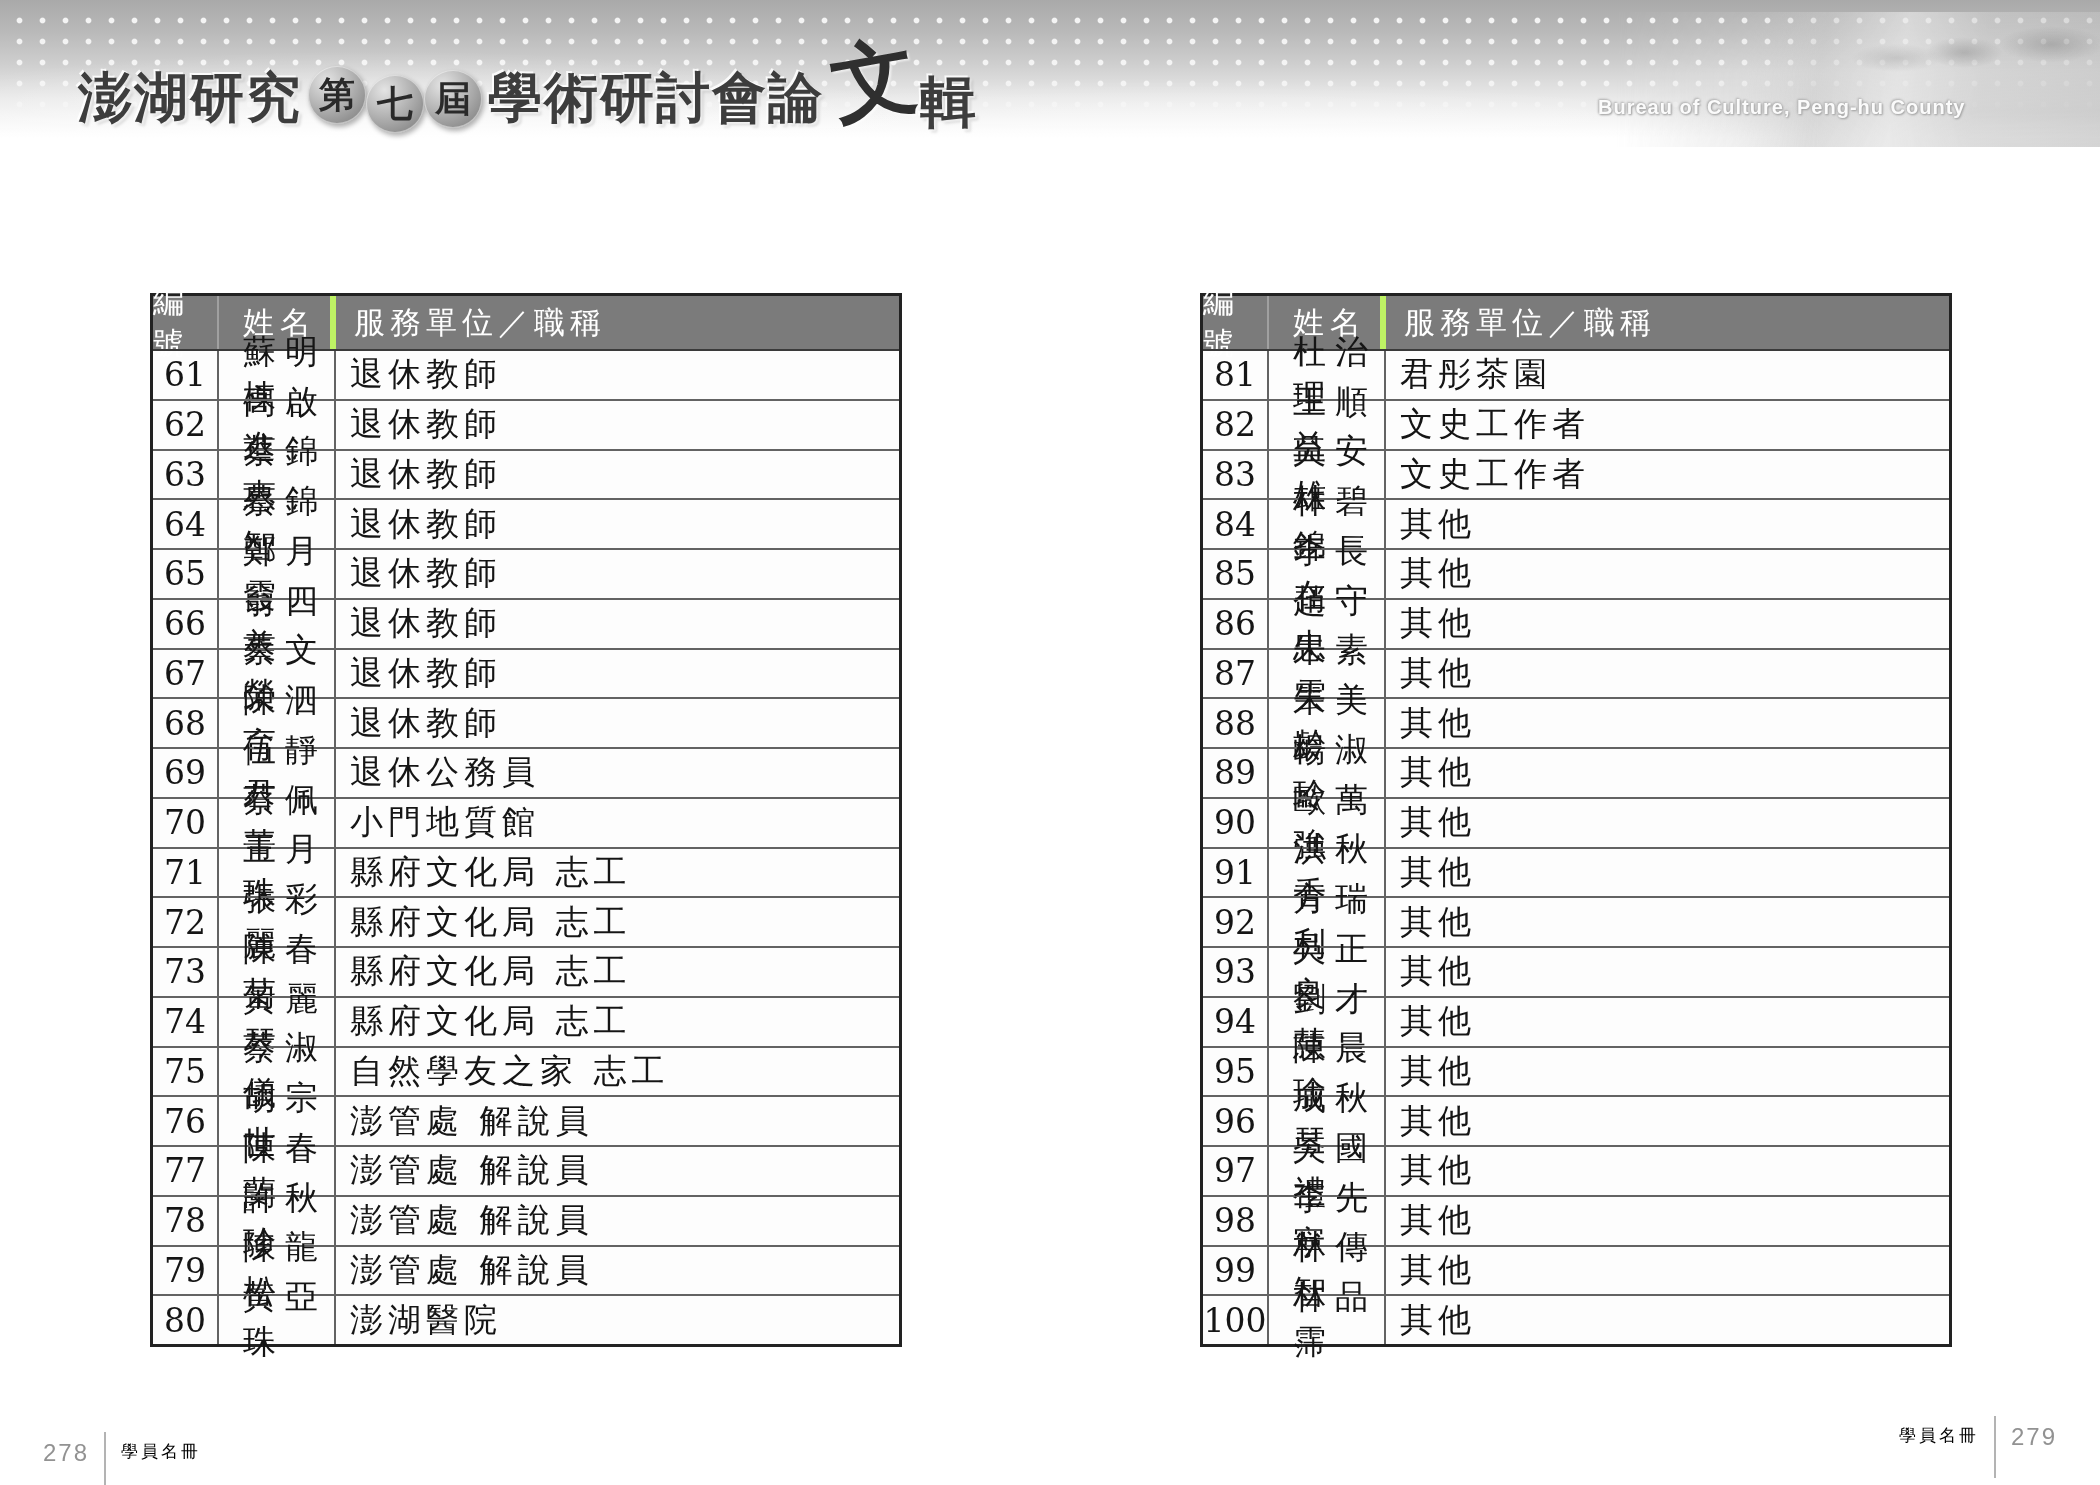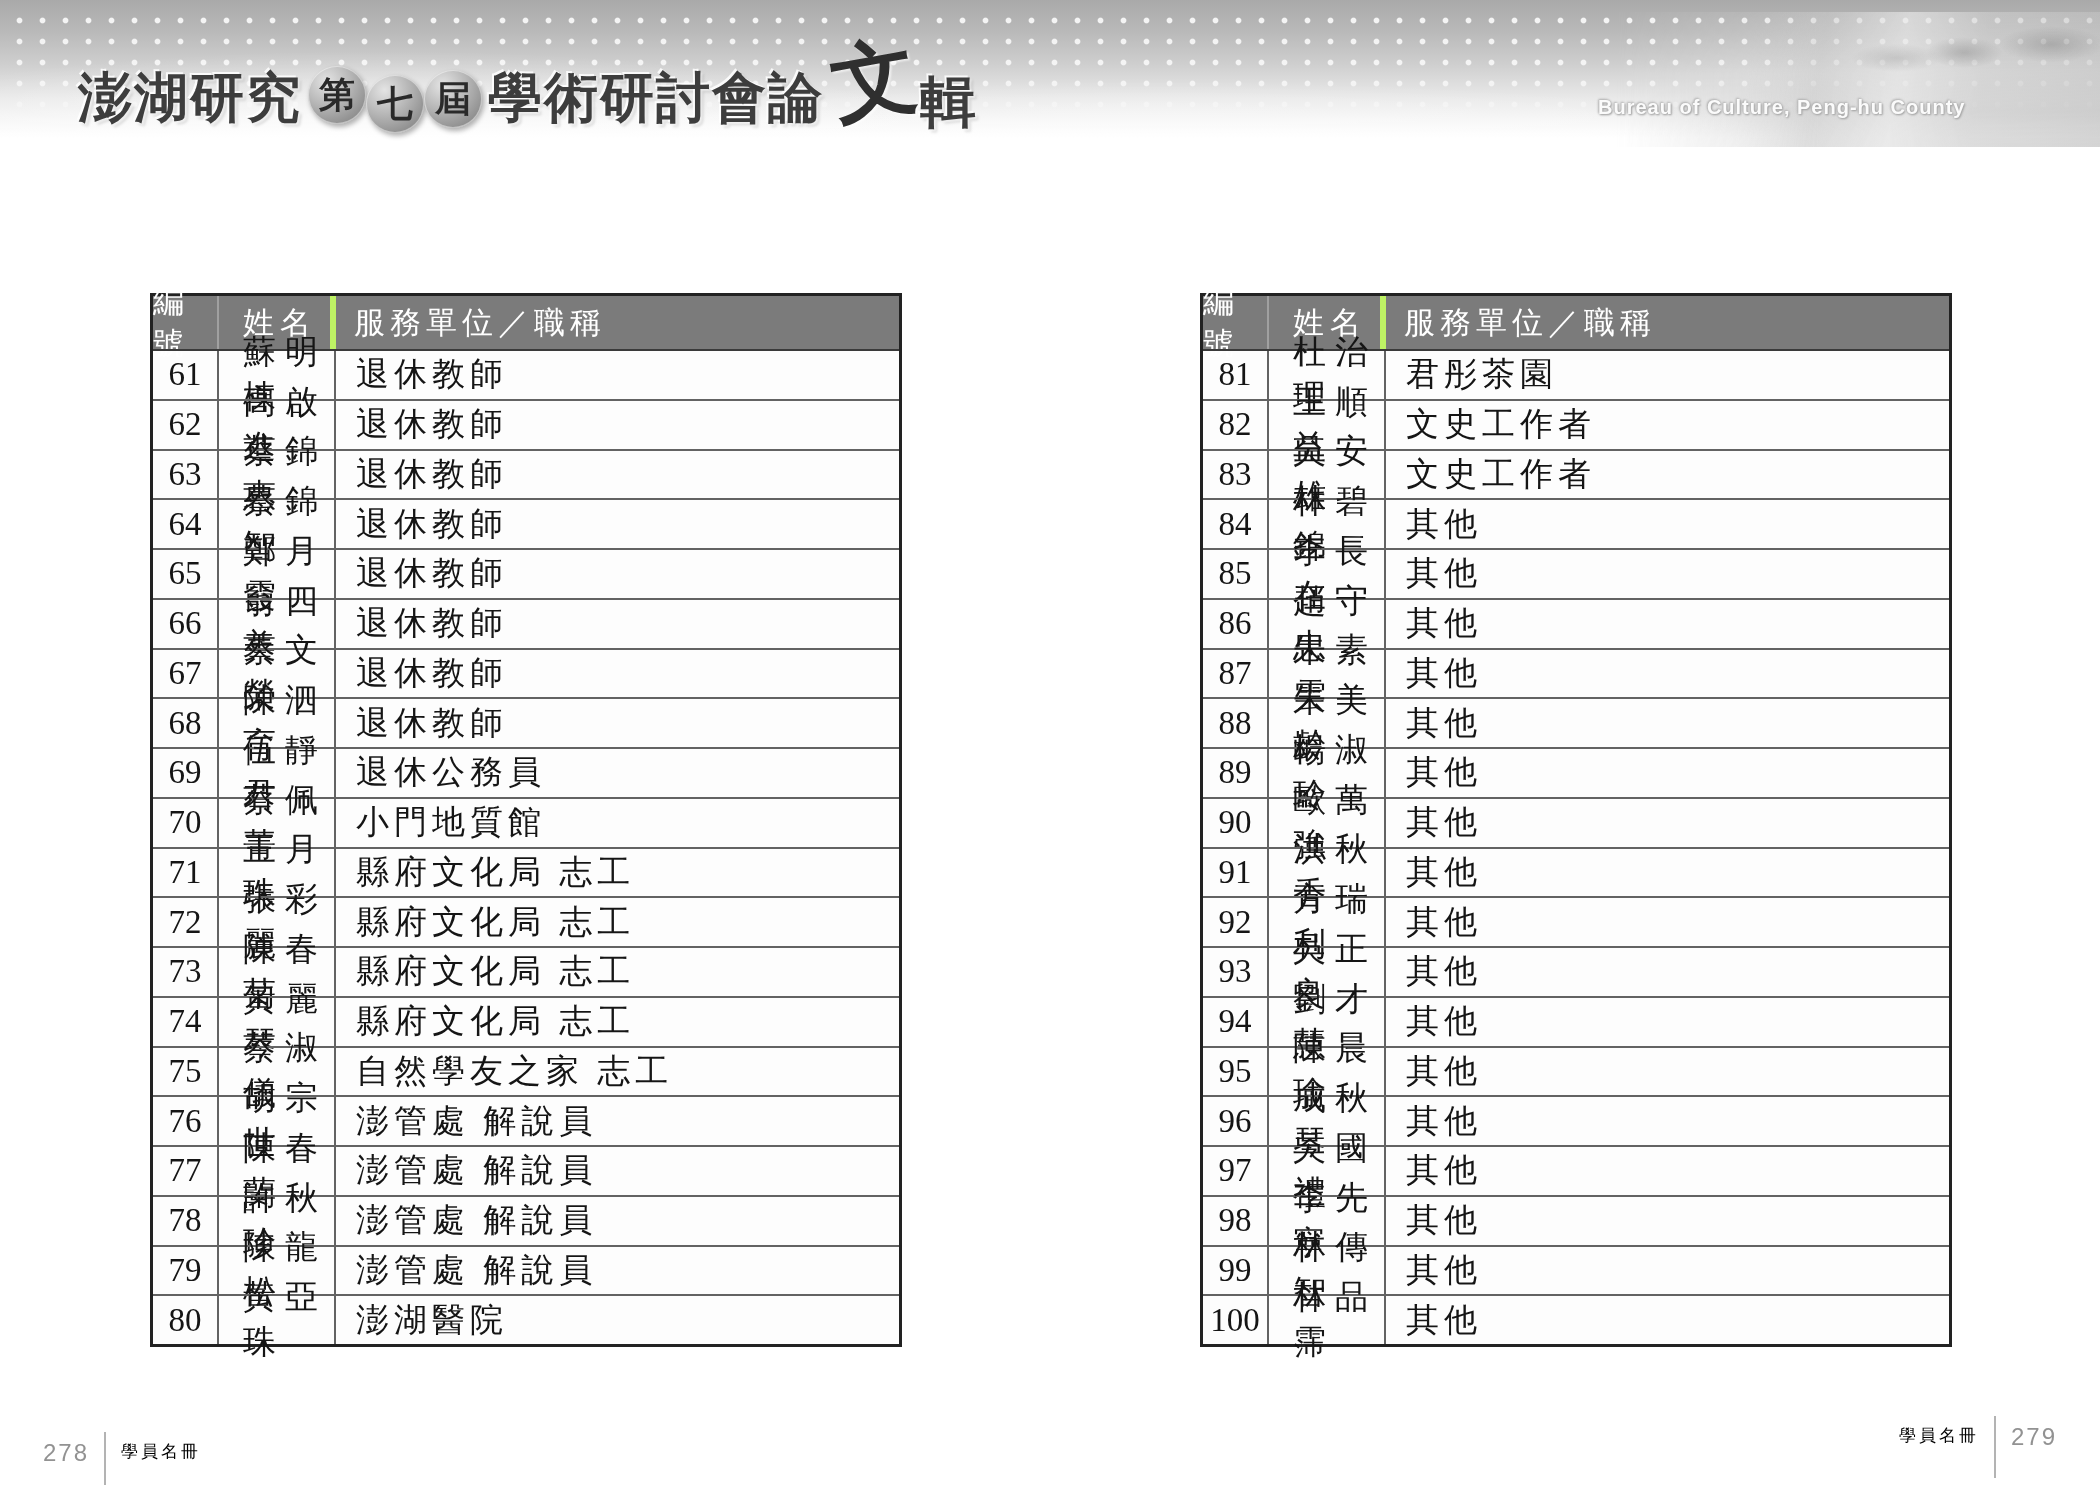--- a/index.html
+++ b/index.html
@@ -90,27 +90,27 @@
   .t-ji{font-size:56px;position:relative;top:5px;}
   
   .tbl{
     position:absolute;top:293px;width:752px;height:1054px;
     border:3px solid var(--table-border);
     display:flex;flex-direction:column;
     background:#fdfdfd;color:var(--cell-text);
   }
   .tbl-left{left:150px;}
   .tbl-right{left:1200px;}
-  .tr{display:flex;flex:1 1 0;border-top:2px solid var(--row-divider);min-height:0;font-family:Liberation Serif, serif;}
+  .tr{display:flex;flex:1 1 0;border-top:2px solid var(--row-divider);min-height:0;}
   .tr.th-row{flex:0 0 53px;border-top:none;background:var(--header-bg);color:var(--header-text);}
   .tr.first{border-top:2px solid #3a3a3a;}
   .td{display:flex;align-items:center;height:100%;}
   .c-no{width:66px;justify-content:center;border-right:2px solid var(--row-divider);font-size:33px;flex:0 0 auto;}
   .c-name{width:117px;justify-content:center;border-right:2px solid var(--row-divider);font-size:33px;letter-spacing:9px;padding-left:24px;flex:0 0 auto;}
-  .c-unit{flex:1 1 auto;justify-content:flex-start;padding-left:20px;font-size:33px;letter-spacing:5px;white-space:nowrap;overflow:hidden;}
+  .c-unit{flex:1 1 auto;justify-content:flex-start;padding-left:14px;font-size:33px;letter-spacing:5px;white-space:nowrap;overflow:hidden;}
   .th-row .td{font-size:31px;letter-spacing:5px;font-weight:normal;}
   .th-row .c-no{border-right:2px solid #a0a0a0;}
   .th-row .c-name{justify-content:flex-start;border-right:6px solid #bef264;letter-spacing:6px;}
   .th-row .c-unit{padding-left:18px;}
   
   .footer{
     position:absolute;top:1416px;display:flex;align-items:flex-start;gap:15px;
     font-family:"Liberation Sans","DejaVu Sans",sans-serif;color:var(--footer-text);
   }
   .footer-left{left:43px;margin-top:16px;}

